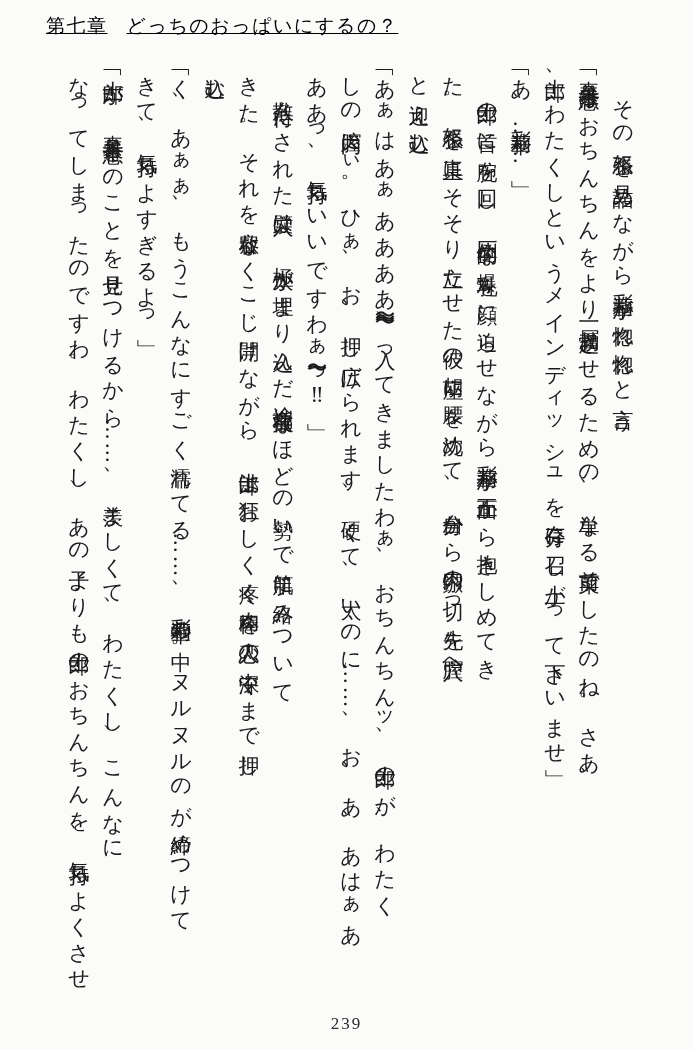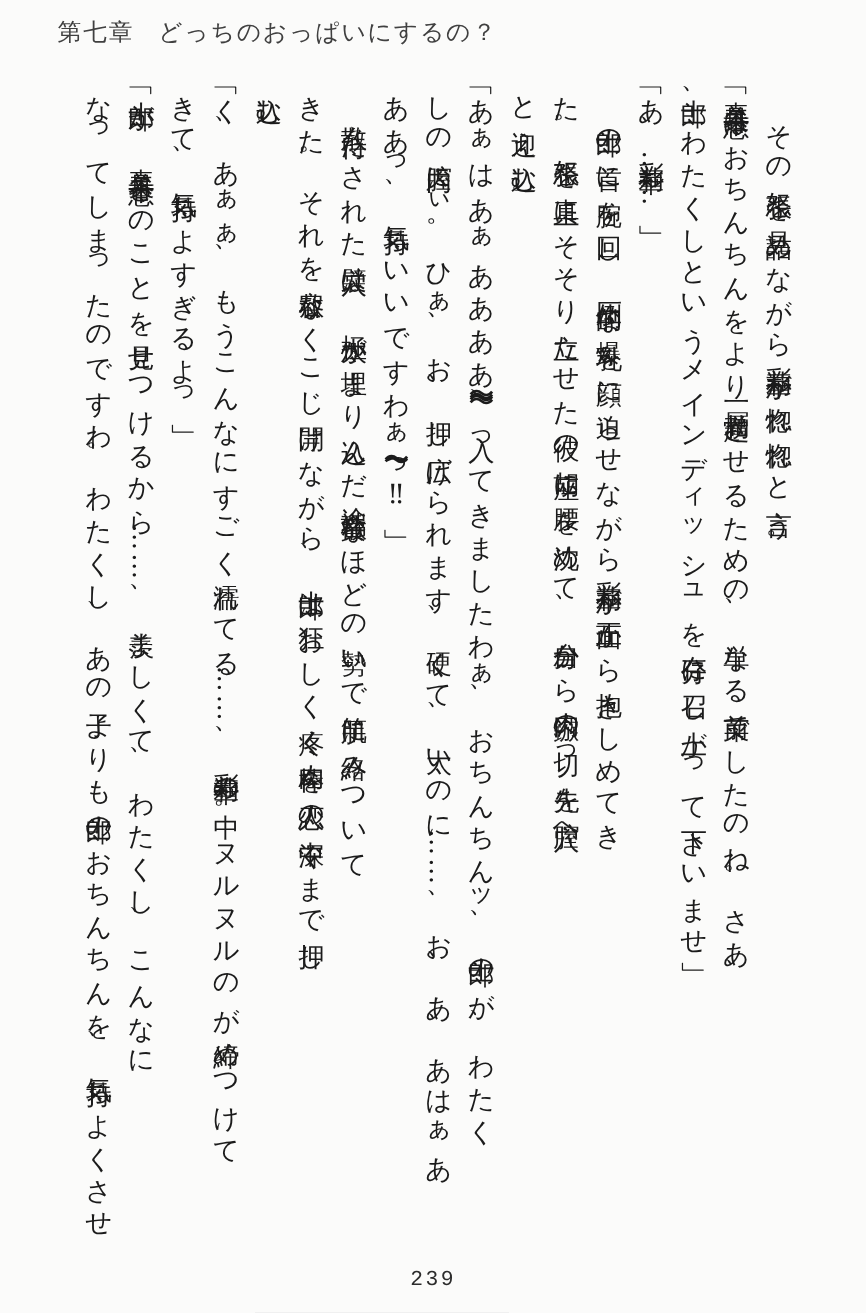--- a/index.html
+++ b/index.html
@@ -13,23 +13,24 @@
     height: 1050px;
     background: #fbfbfa;
     overflow: hidden;
     font-family: "DejaVu Serif", "Liberation Serif", serif;
   }
   .header {
     position: absolute;
     top: 13px;
     left: 46px;
     font-size: 19px;
-    color: #404040;
+    color: #000000;
     letter-spacing: 1.5px;
     white-space: nowrap;
+    text-decoration: underline;
   }
   .chapter-title {
     margin-left: 1em;
   }
   .textblock {
     position: absolute;
     top: 62px;
     right: 53px;
     height: 940px;
     writing-mode: vertical-rl;
@@ -44,21 +45,21 @@
   }
   .pagenum {
     position: absolute;
     bottom: 16px;
     left: 0;
     right: 0;
     text-align: center;
     font-size: 17px;
     letter-spacing: 2px;
     color: #2c2c2c;
-    font-family: Liberation Mono, monospace;
+    font-family: Liberation Serif, serif;
   }
 </style>
 </head>
 <body>
 
 <div class="page">
 
   <div class="header">
     <span>第七章</span><span class="chapter-title">どっちのおっぱいにするの？</span>
   </div>

